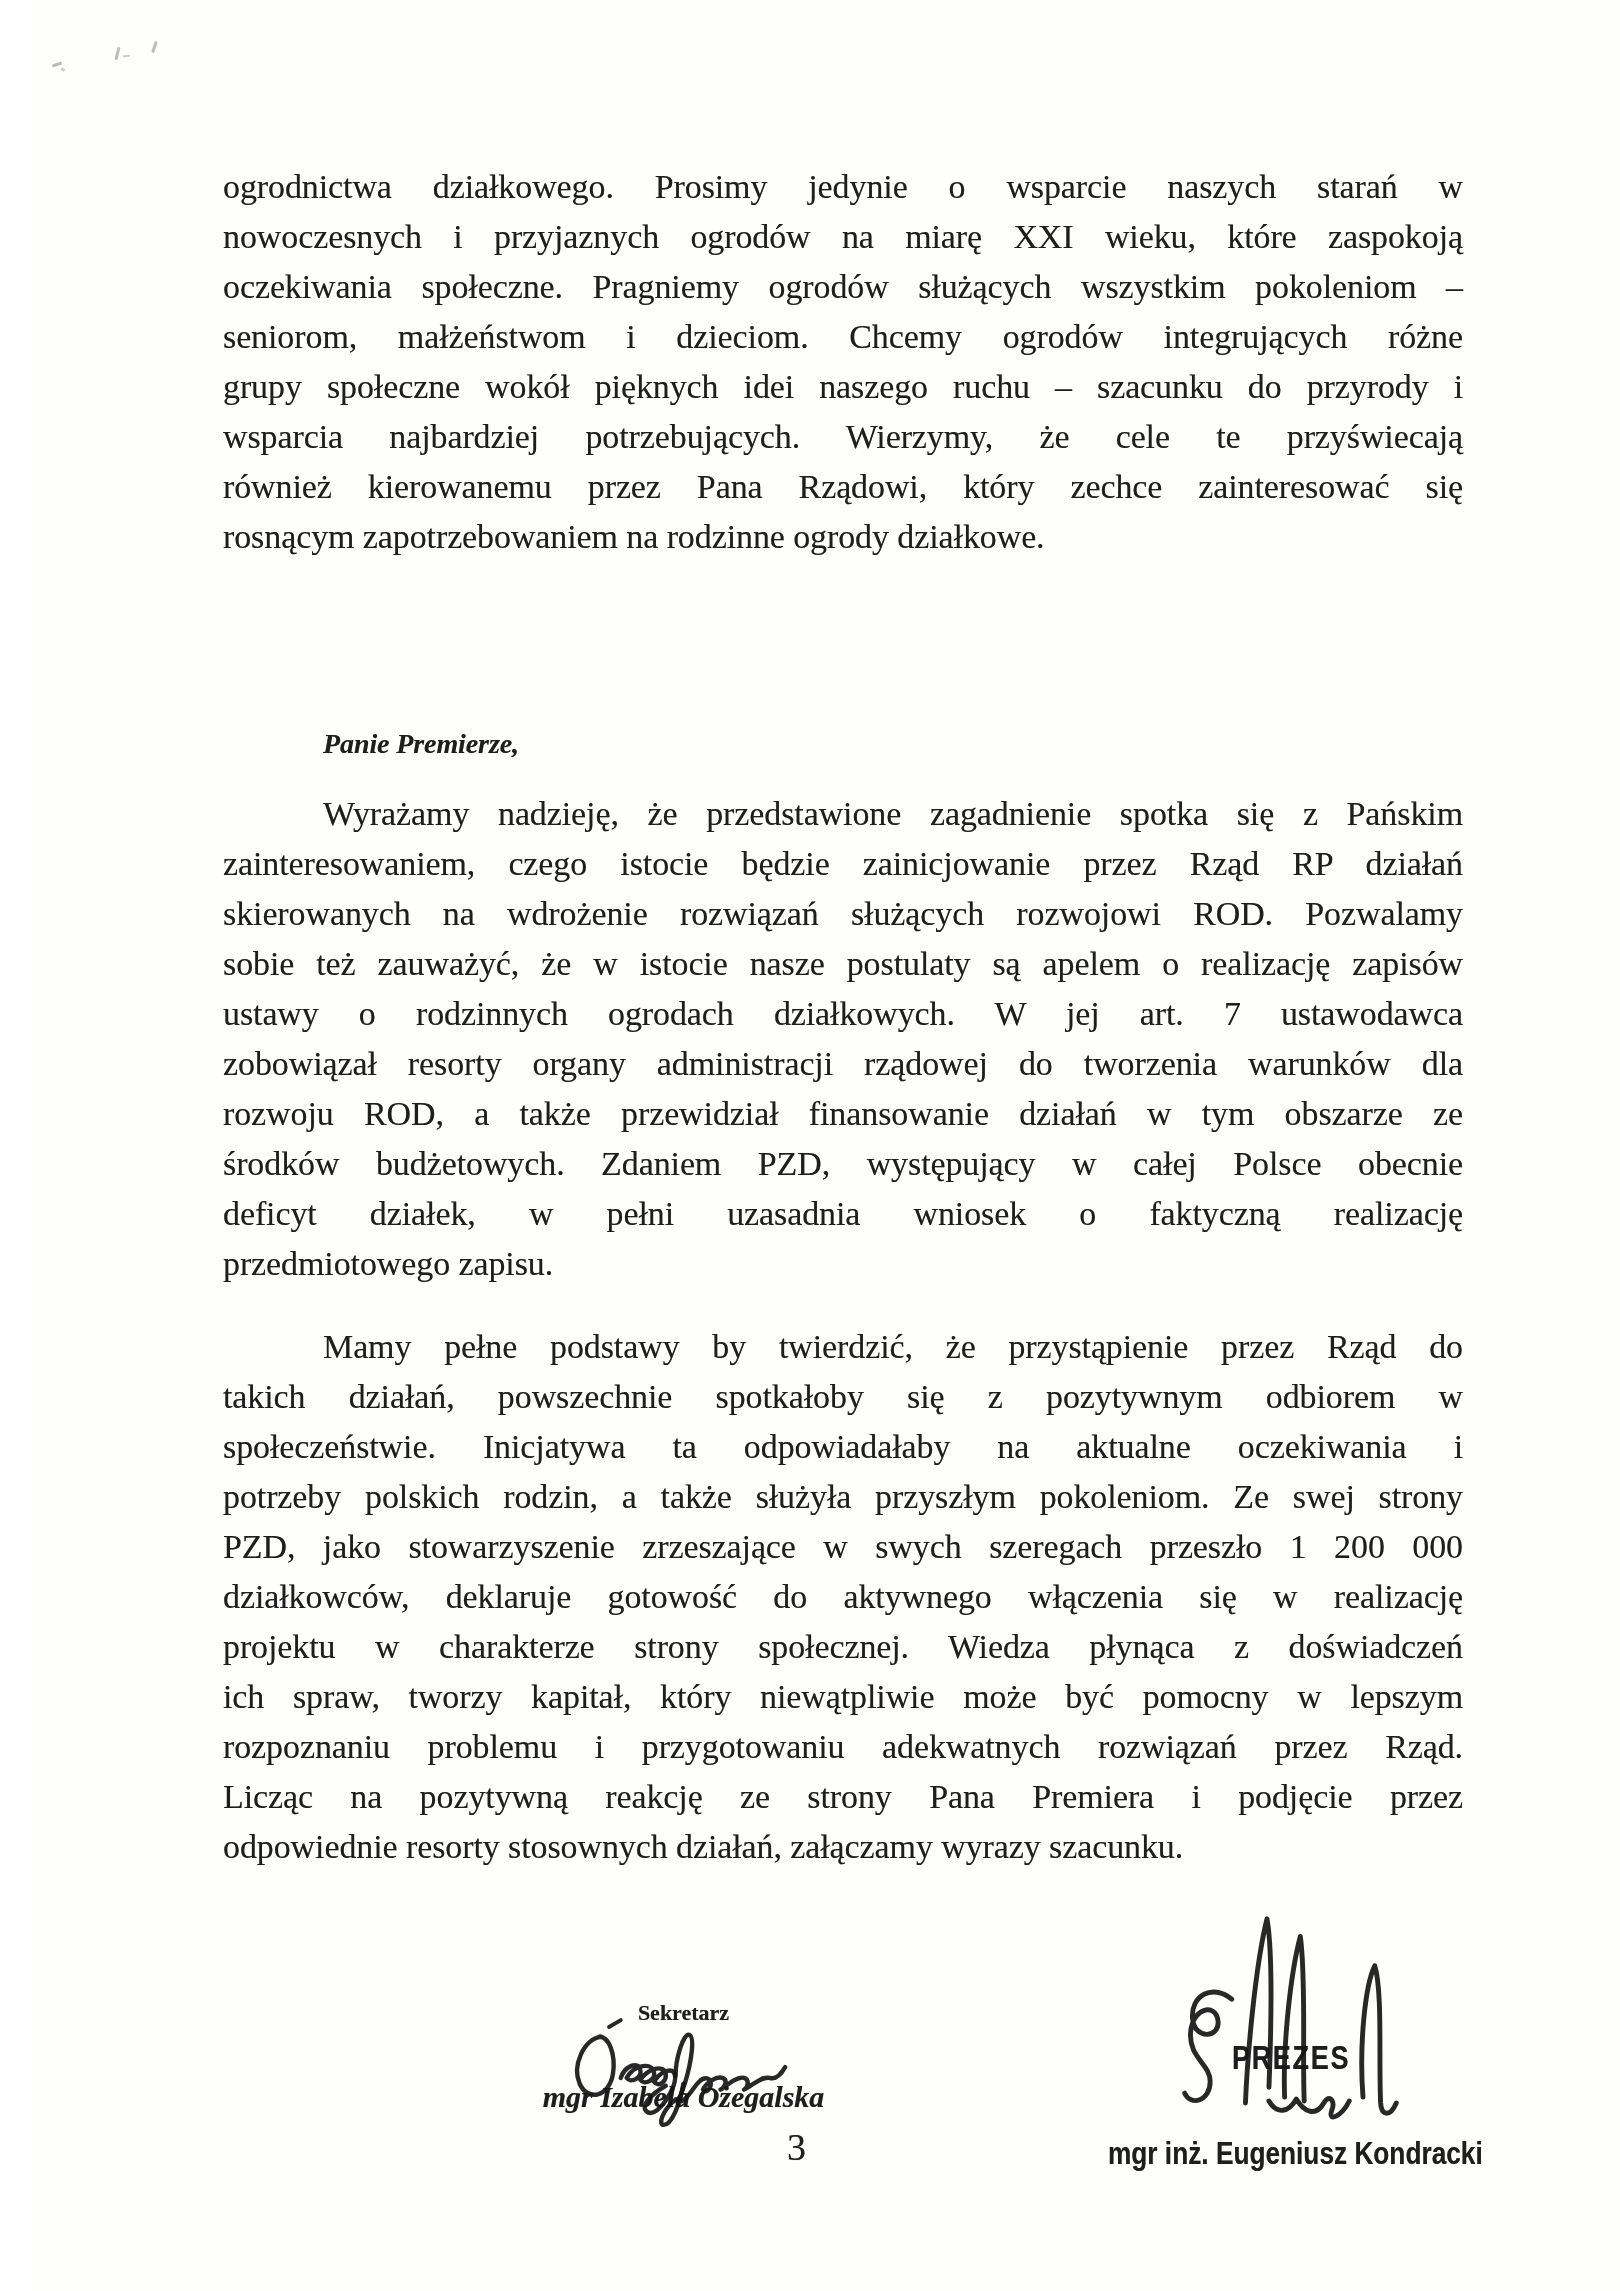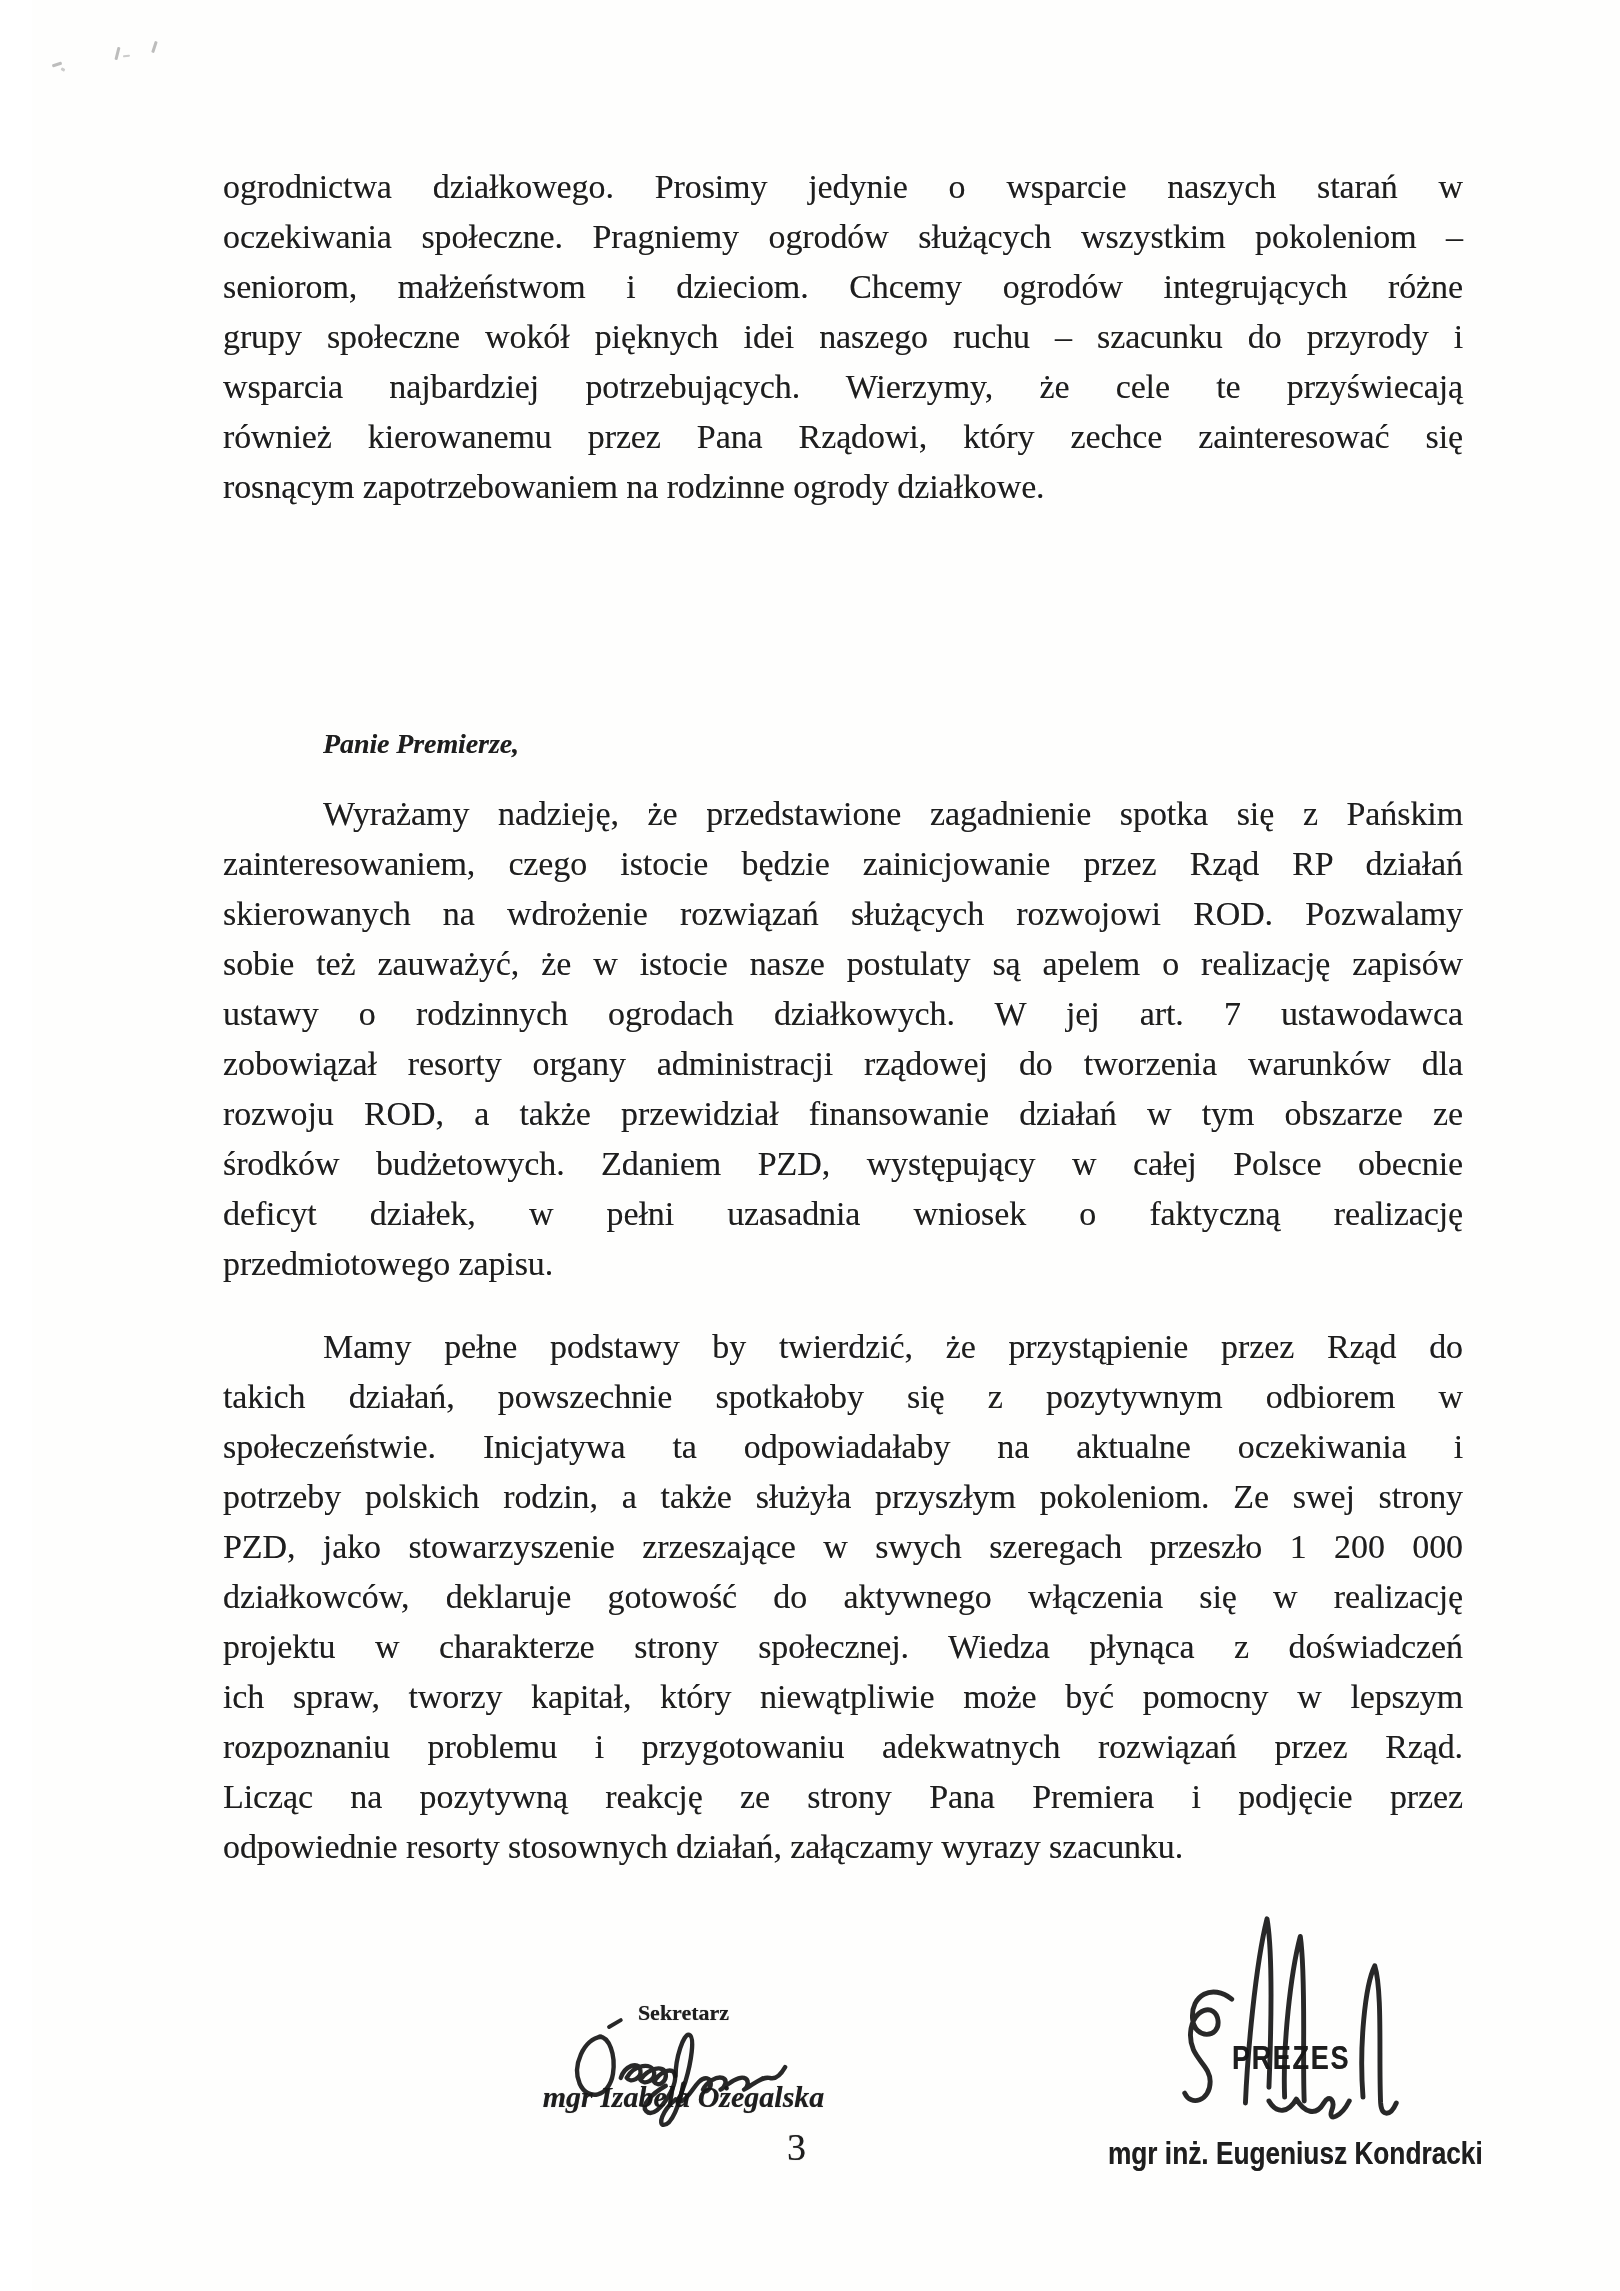--- a/index.html
+++ b/index.html
@@ -72,20 +72,21 @@
   <div class="speck s1"></div>
   <div class="speck s1b"></div>
   <div class="speck s2"></div>
   <div class="speck s2b"></div>
   <div class="speck s3"></div>
 
   <div class="textblock">
 
     <div class="para p1">
       <div class="line">ogrodnictwa działkowego. Prosimy jedynie o wsparcie naszych starań w</div>
+      <div class="line">nowoczesnych i przyjaznych ogrodów na miarę XXI wieku, które zaspokoją</div>
       <div class="line">oczekiwania społeczne. Pragniemy ogrodów służących wszystkim pokoleniom –</div>
       <div class="line">seniorom, małżeństwom i dzieciom. Chcemy ogrodów integrujących różne</div>
       <div class="line">grupy społeczne wokół pięknych idei naszego ruchu – szacunku do przyrody i</div>
       <div class="line">wsparcia najbardziej potrzebujących. Wierzymy, że cele te przyświecają</div>
       <div class="line">również kierowanemu przez Pana Rządowi, który zechce zainteresować się</div>
       <div class="line end">rosnącym zapotrzebowaniem na rodzinne ogrody działkowe.</div>
     </div>
 
     <div class="salutation">Panie Premierze,</div>
 

